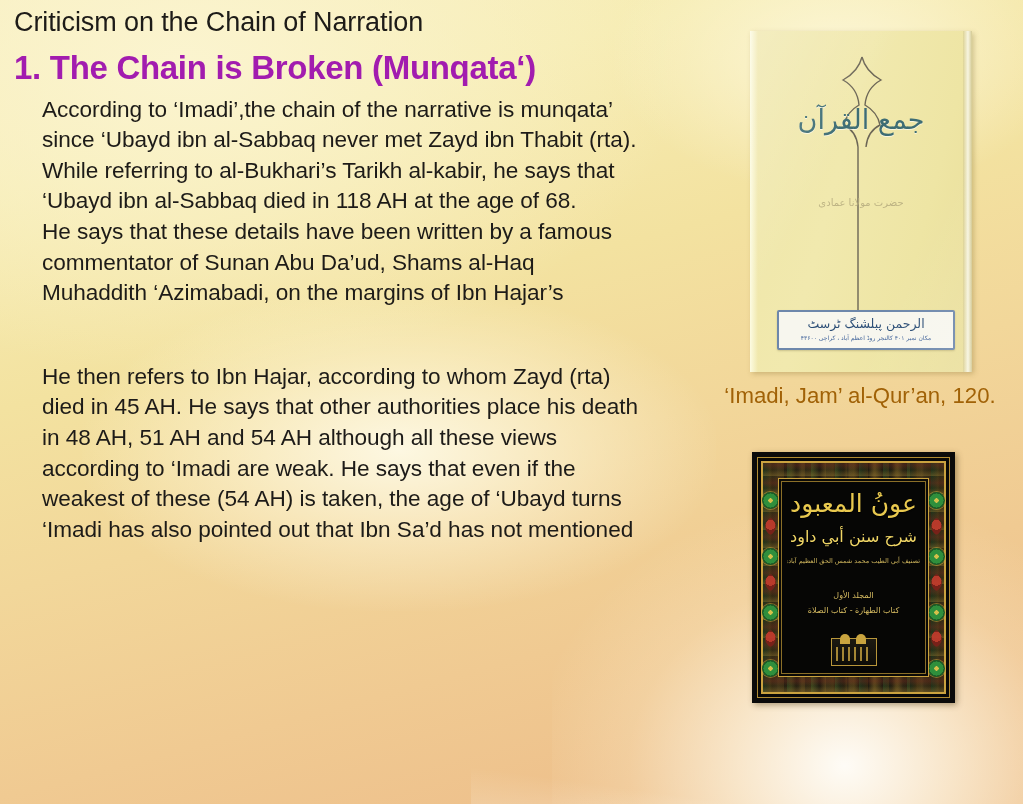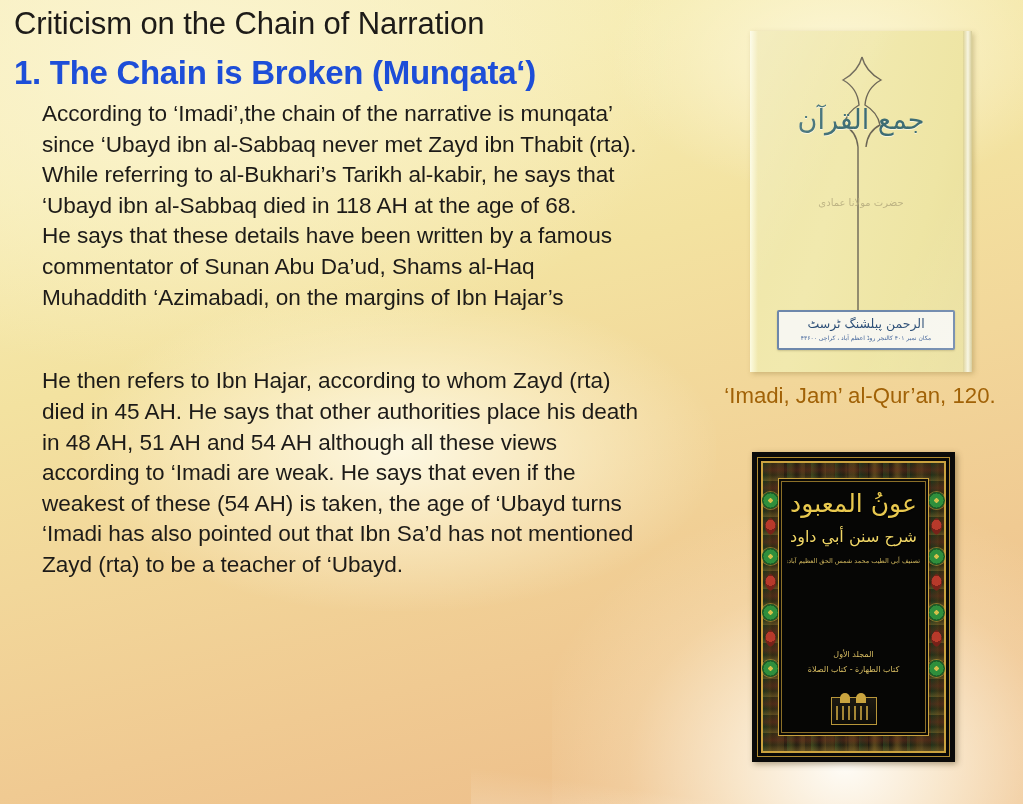--- a/index.html
+++ b/index.html
@@ -94,32 +94,32 @@
   
   .text-col {
     position: absolute;
     left: 14px;
     top: 0;
     width: 728px;
   }
 
   .kicker {
     margin: 7px 0 0 0;
-    font-size: 31px;
+    font-size: 27px;
     line-height: 1.12;
     color: #1d1b18;
     letter-spacing: -0.1px;
   }
 
   .headline {
     margin: 13px 0 0 0;
     font-size: 33px;
     font-weight: bold;
     line-height: 1.1;
-    color: #1d4ed8;
+    color: #a21caf;
     letter-spacing: -0.3px;
   }
 
   .para {
     margin: 8px 0 0 0;
     font-size: 22.6px;
     line-height: 1.355;
     color: #1d1b18;
     letter-spacing: -0.05px;
   }
@@ -232,21 +232,21 @@
     background: linear-gradient(118deg, rgba(255,255,255,0.28) 0%, rgba(255,255,255,0) 38%, rgba(255,255,255,0) 70%, rgba(255,255,255,0.14) 100%);
     pointer-events: none;
   }
 
   
   .book2 {
     position: absolute;
     left: 752px;
     top: 452px;
     width: 203px;
-    height: 310px;
+    height: 251px;
     background: #0a0a0a;
     box-shadow: 2px 2px 6px rgba(80,60,20,0.45);
     overflow: hidden;
   }
   .book2 .b2-outer {
     position: absolute;
     inset: 5px;
     border: 1px solid #b08b32;
     background: #080807;
   }
@@ -398,21 +398,20 @@
       <span class="ln">Muhaddith ‘Azimabadi, on the margins of Ibn Hajar’s</span>
     </div>
 
     <div class="para second">
       <span class="ln">He then refers to Ibn Hajar, according to whom Zayd (rta)</span>
       <span class="ln">died in 45 AH. He says that other authorities place his death</span>
       <span class="ln">in 48 AH, 51 AH and 54 AH although all these views</span>
       <span class="ln">according to ‘Imadi are weak. He says that even if the</span>
       <span class="ln">weakest of these (54 AH) is taken, the age of ‘Ubayd turns</span>
       <span class="ln">‘Imadi has also pointed out that Ibn Sa’d has not mentioned</span>
-      <span class="ln">Zayd (rta) to be a teacher of ‘Ubayd.</span>
     </div>
   </div>
 
   <div class="book1">
     <div class="spine-shadow"></div>
 
     <div class="arch">
       <svg viewBox="0 0 120 268" preserveAspectRatio="none" aria-hidden="true">
         <path d="M60 4 C57 16 50 22 41 27 C50 32 56 40 57 52
                  C50 56 44 62 42 72 C50 76 55 83 56 94

